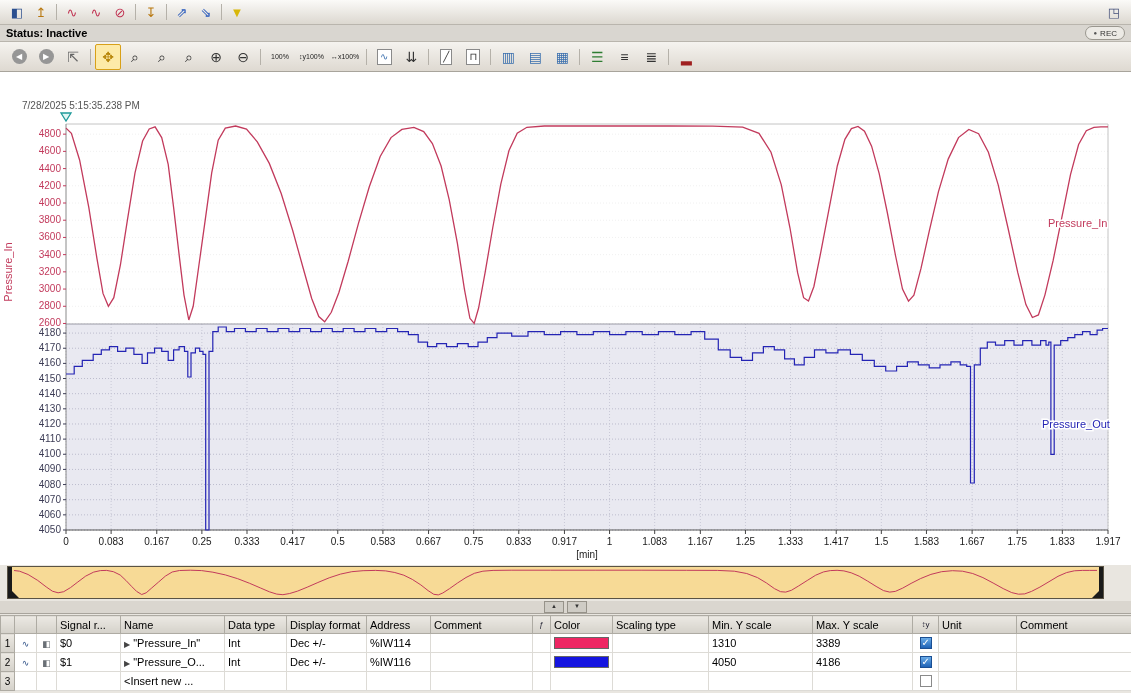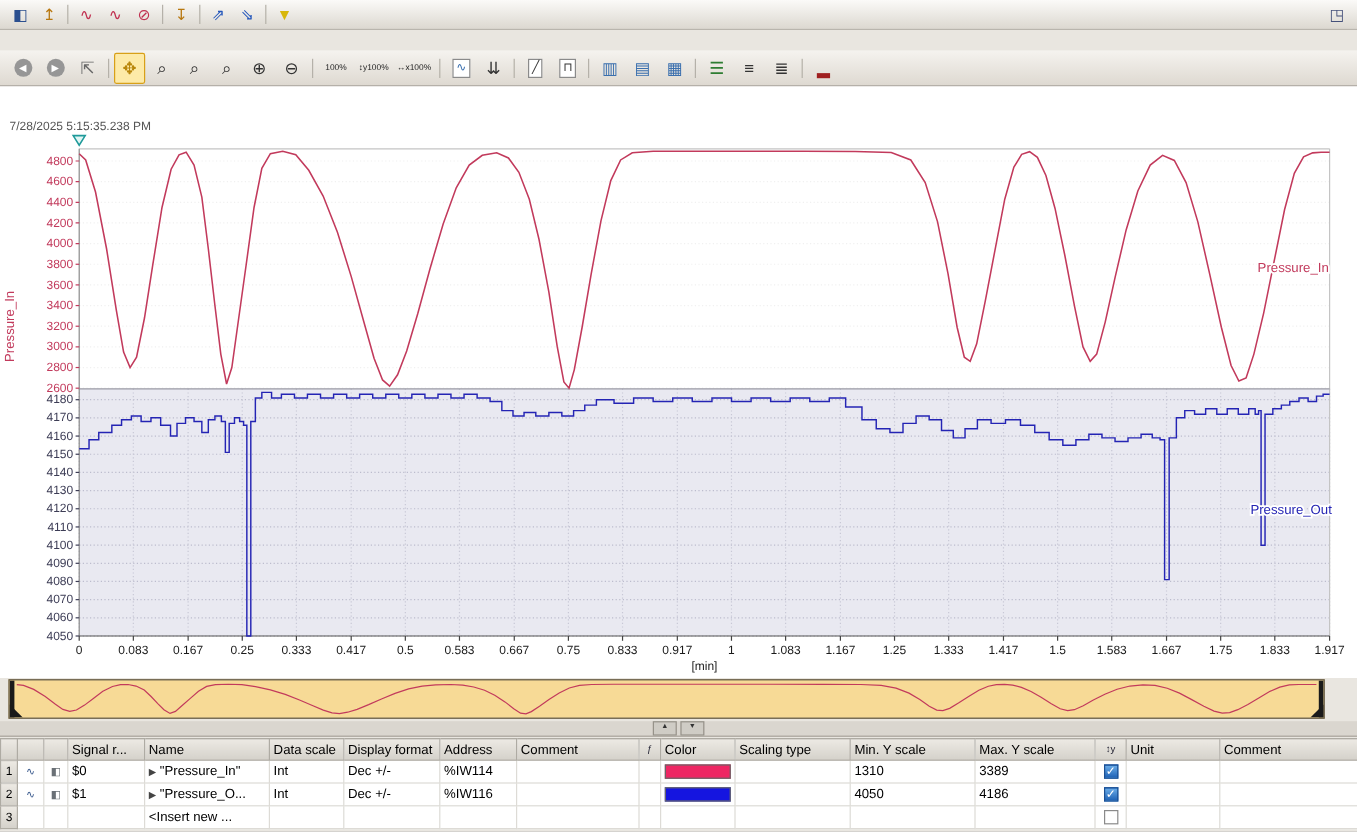--- a/index.html
+++ b/index.html
@@ -27,21 +27,21 @@
     border:1px solid transparent;border-radius:2px;cursor:default;line-height:1;}
   .nbtn.circle span{background:#969696;color:#fff;border-radius:50%;width:15px;height:15px;display:inline-flex;
     align-items:center;justify-content:center;font-size:8px;}
   .nbtn.selected{background:#fdeaa8;border-color:#d8a018;}
   .nbtn.wide{font-size:7px;padding:0 2px;}
   .nbtn.boxed span{border:1px solid #8a8a8a;background:#fff;padding:0 2px;font-size:10px;line-height:14px;}
 
   
   .chart-region{position:absolute;top:72px;left:0;width:1131px;height:493px;background:#fff;}
   .chart-title{position:absolute;top:15px;left:0;width:100%;text-align:center;font-weight:bold;font-size:12px;}
-  .timestamp{position:absolute;left:8px;top:28px;font-size:10px;color:#555;}
+  .timestamp{position:absolute;left:22px;top:28px;font-size:10px;color:#555;}
   #chart-svg{position:absolute;left:0;top:0;font-family:"Liberation Sans",sans-serif;}
   .auto-dd{position:absolute;left:908px;top:473px;width:198px;height:17px;background:#fff;border:1px solid #8a8a8a;
     display:flex;align-items:stretch;font-size:11px;box-sizing:border-box;}
   .auto-dd .val{flex:1;padding-left:4px;display:flex;align-items:center;}
   .auto-dd .btn{width:16px;background:linear-gradient(#f2f0ec,#cfcbc3);border-left:1px solid #8a8a8a;font-size:7px;
     display:flex;align-items:center;justify-content:center;color:#222;}
 
   
   .overview{position:absolute;left:7px;top:566px;width:1097px;height:33px;background:#f7da96;border:1px solid #5a5344;box-sizing:border-box;}
   #ov-svg{position:absolute;left:0;top:0;}
@@ -103,20 +103,27 @@
       <div class="sep"></div>
       <div class="tbtn">
         <span style="color: rgb(216, 183, 10);">▼</span>
       </div>
       <div class="spacer"></div>
       <div class="tbtn">
         <span style="color: rgb(68, 80, 122);">◳</span>
       </div>
     </div>
 
+  <div class="status-bar">
+    <span>Status: Inactive</span>
+    <span class="rec-badge">
+      <span class="rec-dot">●</span>
+      <span>REC</span>
+    </span>
+  </div>
 
   <div class="toolbar-nav" id="toolbar-nav">
       <div class="nbtn circle">
         <span>◀</span>
       </div>
       <div class="nbtn circle">
         <span>▶</span>
       </div>
       <div class="nbtn">
         <span style="color: rgb(102, 102, 102);">⇱</span>
@@ -394,21 +401,21 @@
         <col style="width: 78px;">
         <col style="width: 115px;">
       </colgroup>
       <thead>
         <tr>
           <th></th>
           <th></th>
           <th></th>
           <th>Signal r...</th>
           <th>Name</th>
-          <th>Data scale</th>
+          <th>Data type</th>
           <th>Display format</th>
           <th>Address</th>
           <th>Comment</th>
           <th class="icon-h">ƒ</th>
           <th>Color</th>
           <th>Scaling type</th>
           <th>Min. Y scale</th>
           <th>Max. Y scale</th>
           <th class="icon-h">↕y</th>
           <th>Unit</th>

